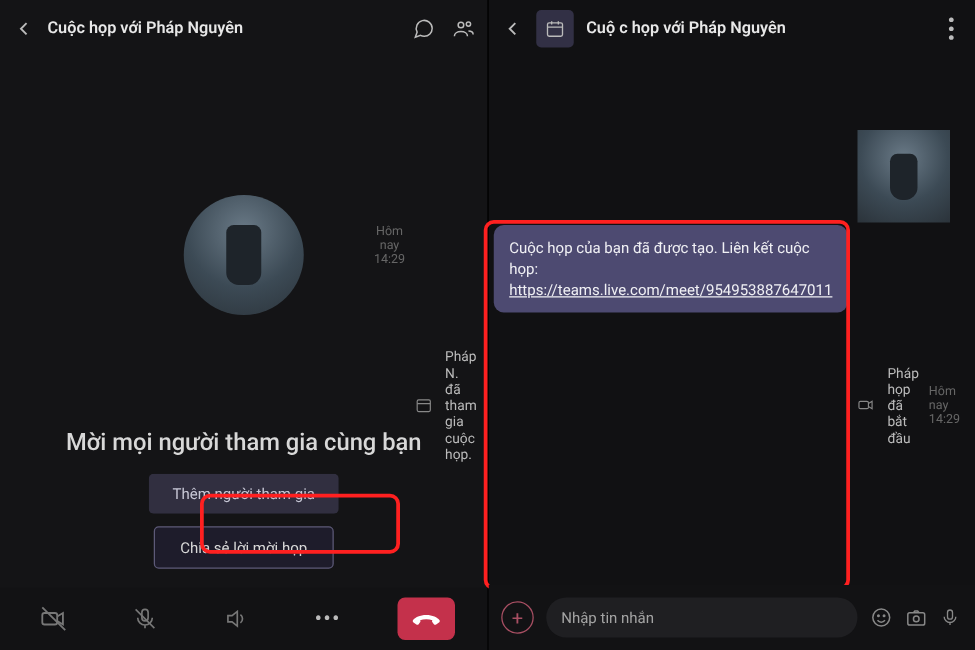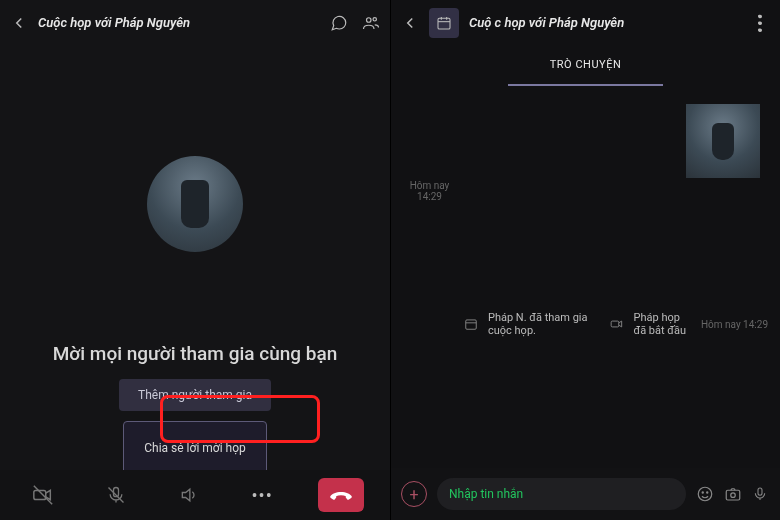--- a/index.html
+++ b/index.html
@@ -1,34 +1,34 @@
 <!DOCTYPE html>
 <html><head>
 <meta charset="utf-8">
 <style>
   * { box-sizing: border-box; margin: 0; padding: 0; font-family: -apple-system, "Segoe UI", Roboto, Arial, sans-serif; }
   body { background: #000; width: 780px; height: 520px; display: flex; overflow: hidden; }
   .pane { height: 520px; background: #141416; position: relative; }
   .pane.left { width: 390px; }
   .pane.right { width: 390px; border-left: 1px solid #000; background:#111113; }
-  .topbar { height: 46px; display: flex; align-items: center; padding: 0 10px; gap: 10px; font-style: italic; }
+  .topbar { height: 46px; display: flex; align-items: center; padding: 0 10px; gap: 10px; }
   .topbar .back { color: #bbb; font-size: 18px; cursor: pointer; }
   .titleblock { display: flex; flex-direction: column; line-height: 1.1; flex: 1; overflow: hidden;}
   .title { color: #e8e8e8; font-size: 13px; font-weight: 600; white-space: nowrap; overflow: hidden; text-overflow: ellipsis;}
   .subtitle { color: #888; font-size: 10px; }
   .top-icons { display: flex; gap: 14px; color: #bbb; }
   .top-icons .ic { width: 18px; height: 18px; display:flex; align-items:center; justify-content:center;}
   .avatar-lg { width: 96px; height: 96px; border-radius: 50%; background: radial-gradient(circle at 50% 30%, #6a7a87 0%, #3c4a55 55%, #2b333a 100%); margin: 110px auto 0 auto; position: relative; overflow:hidden;}
   .avatar-sm { width: 74px; height: 74px; background: radial-gradient(circle at 50% 30%, #6a7a87 0%, #3c4a55 55%, #2b333a 100%); margin: 18px 20px 0 auto; overflow:hidden; position:relative;}
   .avatar-lg::after, .avatar-sm::after { content:""; position:absolute; left:35%; top:25%; width:30%; height:50%; background:#1e242a; border-radius:6px 6px 10px 10px;}
   .prompt { color: #d8d8d8; text-align: center; font-size: 19px; font-weight: 500; margin-top: 90px; }
   .btn-stack { display: flex; flex-direction: column; align-items: center; gap: 10px; margin-top: 14px; }
   .btn { font-size: 12px; color: #d8d8d8; padding: 8px 18px; border-radius: 4px; border: 1px solid transparent; cursor: pointer; background: transparent;}
   .btn.primary-ghost { background: #312f40; color:#c8c8d6; }
-  .btn.outlined { border: 1px solid #5d5a78; background: #1e1c2b; padding: 19px 20px;}
+  .btn.outlined { border: 1px solid #5d5a78; background: #1e1c2b; padding: 9px 20px;}
   .callout-box { position: absolute; left: 160px; top: 395px; width: 160px; height: 48px; border: 3px solid #ff2020; border-radius: 8px; pointer-events: none; }
   .bottom-bar { position: absolute; bottom: 0; left: 0; right: 0; height: 50px; background: #121214; display: flex; align-items: center; justify-content: space-around; padding: 0 6px; }
   .bb-ic { width: 34px; height: 34px; border-radius: 4px; display:flex; align-items:center; justify-content:center; color:#777; font-size:14px;}
   .bb-ic.hangup { background: #c4314b; color: #fff; border-radius:6px; width:46px;}
   
   .calendar-badge { width:30px; height:30px; background:#323045; border-radius:4px; display:flex; align-items:center; justify-content:center; color:#bbb; font-size:13px; flex-shrink:0;}
   .tabs { display:flex; height:40px; }
   .tab { flex:1; text-align:center; font-size:11px; letter-spacing:0.5px; color:#888; padding-top:12px; position:relative; cursor:pointer;}
   .tab.active { color:#e8e8e8; }
   .tab.active::after { content:""; position:absolute; bottom:0; left:30%; right:30%; height:2px; background:#7b78a0;}
@@ -36,21 +36,21 @@
   .sys-time { text-align:center; color:#666; font-size:10px;}
   .sys-row { display:flex; align-items:center; gap:8px; color:#bbb;}
   .sys-row .sys-ic { color:#888; font-size:13px; width:16px; text-align:center; flex-shrink:0;}
   .sys-row .sys-text { flex:1;}
   .sys-row .sys-ts { color:#666; font-size:10px;}
   .bubble { background:#4d4a71; color:#f0f0f4; border-radius:8px; padding:10px 12px; font-size:12px; line-height:1.4; margin-left:6px;}
   .bubble a { color:#f0f0f4; text-decoration:underline;}
   .callout-box2 { position:absolute; border:3px solid #ff2020; border-radius:8px; pointer-events:none;}
   .compose { position:absolute; bottom:0; left:0; right:0; height:52px; background:#121214; display:flex; align-items:center; padding:0 10px; gap:10px;}
   .compose .plus { width:26px; height:26px; border:1.5px solid #a84f63; border-radius:50%; color:#a84f63; display:flex; align-items:center; justify-content:center; font-size:16px; flex-shrink:0;}
-  .compose .field { flex:1; background:#1f1f22; border-radius:18px; height:32px; color:#22c55e; font-size:12px; padding:0 12px; display:flex; align-items:center;}
+  .compose .field { flex:1; background:#1f1f22; border-radius:18px; height:32px; color:#a3a3a3; font-size:12px; padding:0 12px; display:flex; align-items:center;}
   .compose .cic { color:#888; width:18px; text-align:center;}
   .more-dots { color:#bbb; font-size:18px; letter-spacing:1px;}
   svg { display:block; }
 </style>
 </head>
 <body>
 
 <div class="pane left">
   <div class="topbar">
     <div class="back">
@@ -134,38 +134,43 @@
           <line x1="16" y1="3" x2="16" y2="7"></line>
         </svg>
     </div>
     <div class="titleblock">
       <div class="title">Cuộ c họp với Pháp Nguyên</div>
     </div>
     <div class="more-dots" style="transform:rotate(90deg);">•••</div>
   </div>
 
   <div class="tabs">
-    <div class="tab active">TRÒ CHUYỆN</div>
   </div>
 
   <div class="avatar-sm"></div>
 
   <div class="chat-area">
     <div class="sys-time">Hôm nay 14:29</div>
 
     <div class="sys-row">
       <div class="sys-ic">
         <svg width="14" height="14" viewBox="0 0 24 24" fill="none" stroke="currentColor" stroke-width="1.6">
             <rect x="3" y="5" width="18" height="16" rx="2"></rect>
             <line x1="3" y1="10" x2="21" y2="10"></line>
           </svg>
       </div>
       <div class="sys-text">Pháp N. đã tham gia cuộc họp.</div>
     </div>
 
+    <div style="position:relative;">
+      <div class="bubble">
+        <span>Cuộc họp của bạn đã được tạo. Liên kết cuộc họp: </span><a href="#">https://teams.live.com/meet/954953887647011</a>
+      </div>
+      <div class="callout-box2" style="left:-2px; right:-2px; top:-4px; bottom:-4px;"></div>
+    </div>
 
     <div class="sys-row">
       <div class="sys-ic">
         <svg width="14" height="14" viewBox="0 0 24 24" fill="none" stroke="currentColor" stroke-width="1.6">
             <rect x="2" y="7" width="13" height="10" rx="2"></rect>
             <path d="M15 10l5-3v10l-5-3"></path>
           </svg>
       </div>
       <div class="sys-text">Pháp họp đã bắt đầu</div>
       <div class="sys-ts">Hôm nay 14:29</div>

